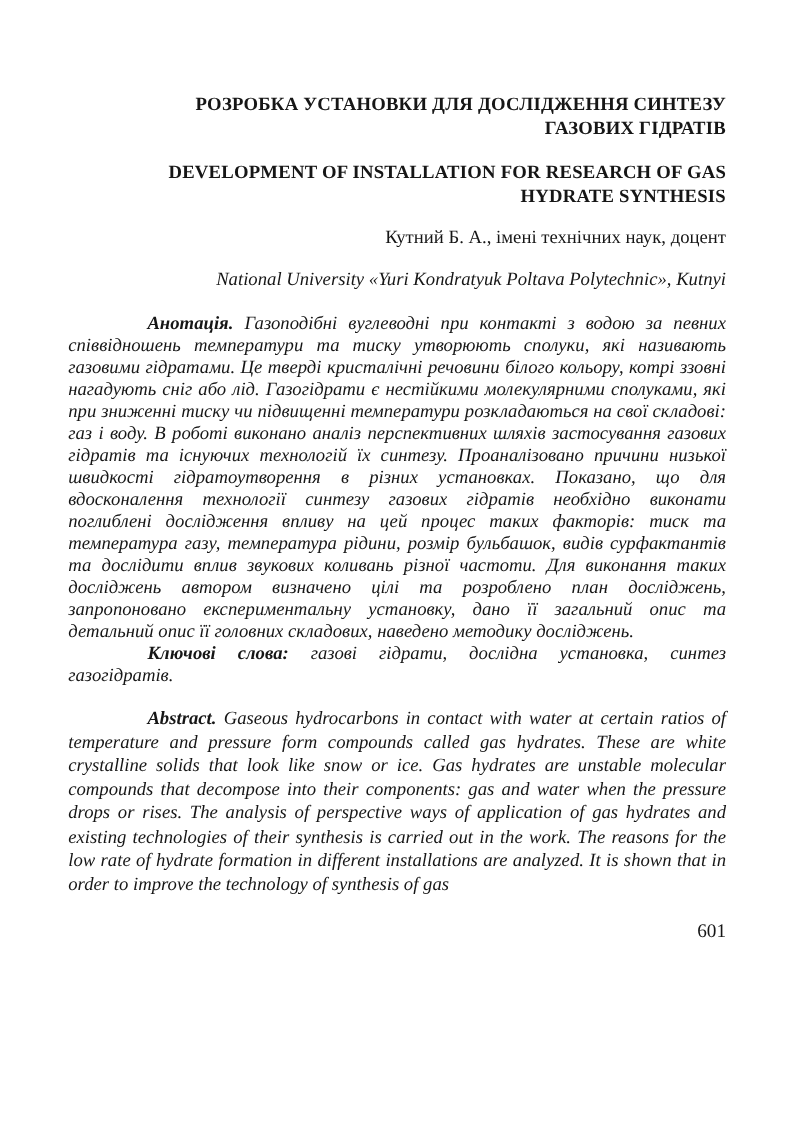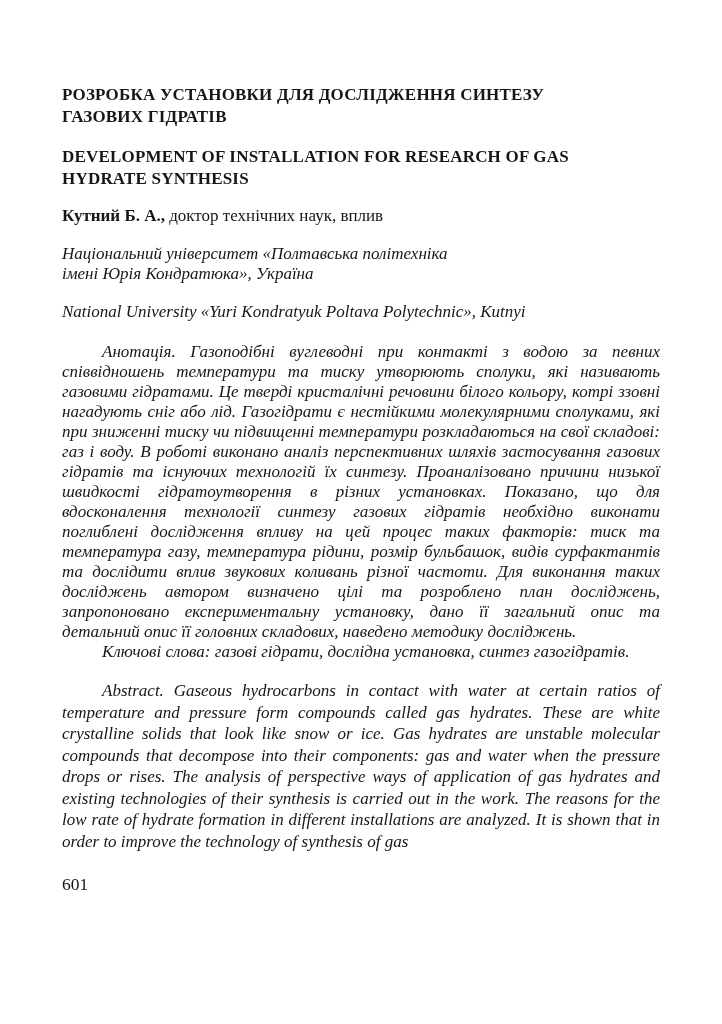--- a/index.html
+++ b/index.html
@@ -11,74 +11,72 @@
     font-family: "Liberation Serif", "DejaVu Serif", serif;
     color: #161616;
     position: relative;
   }
   .page {
     width: 722px;
     height: 1024px;
     background: #ffffff;
     padding: 84px 62px 0 62px;
   }
-  .center { text-align: left; }
+  .center { text-align: right; }
   .prewrap { white-space: pre-line; }
   .title {
     font-weight: 700;
     font-size: 17px;
     line-height: 22px;
     letter-spacing: 0.2px;
   }
   .title-uk { margin-bottom: 18px; }
   .title-en { margin-bottom: 16px; }
   .byline {
     font-size: 17px;
     line-height: 20px;
     margin-bottom: 18px;
   }
-  .byline .name { font-weight: 700; }
+  .byline .name { font-weight: 400; }
   .affil {
     font-style: italic;
     font-size: 17px;
     line-height: 20px;
     margin-bottom: 18px;
   }
   .affil-en { margin-bottom: 20px; }
   .para {
     font-style: italic;
     font-size: 17px;
     line-height: 20px;
     text-align: justify;
     text-indent: 40px;
   }
-  .para .lead { font-weight: 400; font-style: italic; }
+  .para .lead { font-weight: 700; font-style: italic; margin-left: 32px; }
   .para-abstract-en { line-height: 21.5px; margin-top: 18px; }
   .page-number {
     font-size: 17.5px;
     line-height: 20px;
     margin-top: 22px;
     font-style: normal;
   }
 </style>
 </head>
 <body>
 
 <div class="page">
 
   <div class="title title-uk center prewrap">РОЗРОБКА УСТАНОВКИ ДЛЯ ДОСЛІДЖЕННЯ СИНТЕЗУ
 ГАЗОВИХ ГІДРАТІВ</div>
 
   <div class="title title-en center prewrap">DEVELOPMENT OF INSTALLATION FOR RESEARCH OF GAS
 HYDRATE SYNTHESIS</div>
 
-  <div class="byline center"><span class="name">Кутний Б. А.,</span><span> доктор технічних наук, вплив</span></div>
+  <div class="byline center"><span class="name">Кутний Б. А.,</span><span> імені технічних наук, доцент</span></div>
 
-  <div class="affil center prewrap">Національний університет «Полтавська політехніка
-імені Юрія Кондратюка», Україна</div>
 
 
   <div class="affil affil-en center">National University «Yuri Kondratyuk Poltava Polytechnic», Kutnyi</div>
 
   <p class="para"><span class="lead">Анотація.</span><span> Газоподібні вуглеводні при контакті з водою за певних співвідношень температури та тиску утворюють сполуки, які називають газовими гідратами. Це тверді кристалічні речовини білого кольору, котрі ззовні нагадують сніг або лід. Газогідрати є нестійкими молекулярними сполуками, які при зниженні тиску чи підвищенні температури розкладаються на свої складові: газ і воду. В роботі виконано аналіз перспективних шляхів застосування газових гідратів та існуючих технологій їх синтезу. Проаналізовано причини низької швидкості гідратоутворення в різних установках. Показано, що для вдосконалення технології синтезу газових гідратів необхідно виконати поглиблені дослідження впливу на цей процес таких факторів: тиск та температура газу, температура рідини, розмір бульбашок, видів сурфактантів та дослідити вплив звукових коливань різної частоти. Для виконання таких досліджень автором визначено цілі та розроблено план досліджень, запропоновано експериментальну установку, дано її загальний опис та детальний опис її головних складових, наведено методику досліджень.</span></p>
 
   <p class="para"><span class="lead">Ключові слова:</span><span> газові гідрати, дослідна установка, синтез газогідратів.</span></p>
 
   <p class="para para-abstract-en"><span class="lead">Abstract.</span><span> Gaseous hydrocarbons in contact with water at certain ratios of temperature and pressure form compounds called gas hydrates. These are white crystalline solids that look like snow or ice. Gas hydrates are unstable molecular compounds that decompose into their components: gas and water when the pressure drops or rises. The analysis of perspective ways of application of gas hydrates and existing technologies of their synthesis is carried out in the work. The reasons for the low rate of hydrate formation in different installations are analyzed. It is shown that in order to improve the technology of synthesis of gas</span></p>
 

